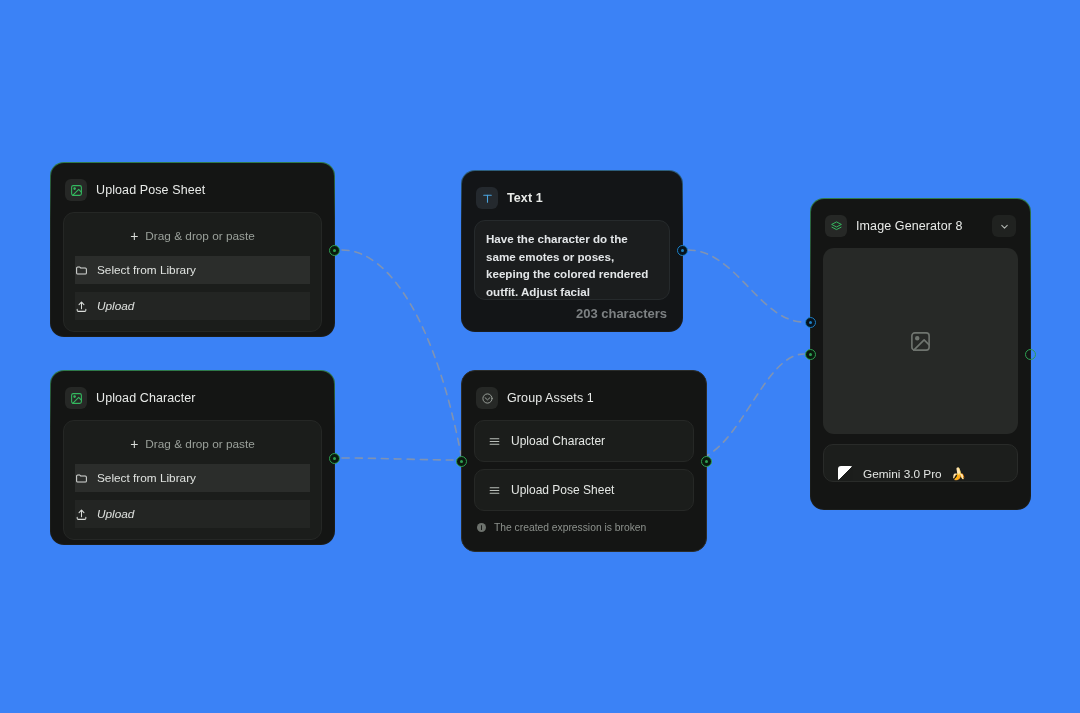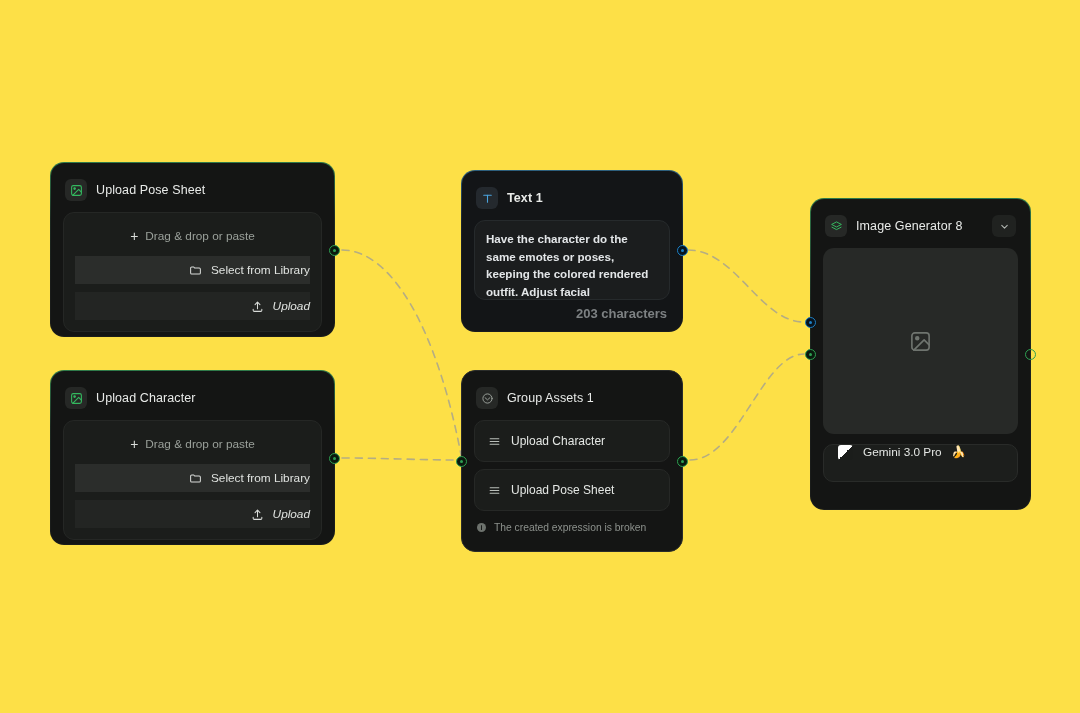--- a/index.html
+++ b/index.html
@@ -9,21 +9,21 @@
     height: 713px;
     background: #000000;
     font-family: "Liberation Sans", sans-serif;
     overflow: hidden;
   }
 
   #canvas {
     position: relative;
     width: 1080px;
     height: 713px;
-    background: #fde047;
+    background: #3b82f6;
   }
 
   
   #edges {
     position: absolute;
     inset: 0;
     width: 1080px;
     height: 713px;
     pointer-events: none;
     z-index: 1;
@@ -102,21 +102,21 @@
   }
   .drop-hint {
     display: flex; align-items: center; justify-content: center;
     gap: 7px;
     height: 24px;
     color: #9aa09a;
     font-size: 11.8px;
   }
   .drop-hint .plus { color: #d9dcd9; font-size: 14px; line-height: 1; }
   .lib-btn, .up-btn {
-    display: flex; align-items: center; justify-content: flex-end;
+    display: flex; align-items: center; justify-content: flex-start;
     gap: 9px;
     height: 28px;
     margin-top: 8px;
     border-radius: 0;
     font-size: 11.8px;
     color: #dfe2df;
   }
   .lib-btn { background: #2b2d2b; }
   .up-btn  { background: #232523; font-style: italic; }
 
@@ -171,21 +171,21 @@
 
   
   .img-preview {
     margin-top: 7px;
     height: 186px;
     border-radius: 11px;
     background: #272927;
     display: flex; align-items: center; justify-content: center;
   }
   .model-chip {
-    display: flex; align-items: flex-start;
+    display: flex; align-items: flex-end;
     gap: 10px;
     height: 38px;
     margin-top: 10px;
     padding: 0 14px;
     border-radius: 10px;
     background: #1c1e1c;
     border: 1px solid #292b29;
     font-size: 11.8px;
     color: #e2e5e2;
   }
@@ -331,21 +331,21 @@
         <span class="node-title">Text 1</span>
       </div>
 
       <div class="text-box">Have the character do the same emotes or poses, keeping the colored rendered outfit. Adjust facial expressions according to each pose.</div>
 
       <div class="char-count">203 characters</div>
     </div>
     <div class="port blue" style="right:-6px; top:74px;"></div>
   </div>
 
-  <div class="node accent-neutral" style="left:461px; top:370px; width:222px; height:182px;">
+  <div class="node accent-neutral" style="left:461px; top:370px; width:246px; height:182px;">
     <div class="node-inner">
       <div class="node-header">
         <span class="hdr-icon">
           <svg width="13" height="13" viewBox="0 0 24 24" fill="none" stroke="#9aa09a" stroke-width="1.8" stroke-linecap="round" stroke-linejoin="round">
             <circle cx="12" cy="12" r="8.5"></circle>
             <path d="M7.5 10.5l4.5 4 4.5-4"></path>
           </svg>
         </span>
         <span class="node-title">Group Assets 1</span>
       </div>

